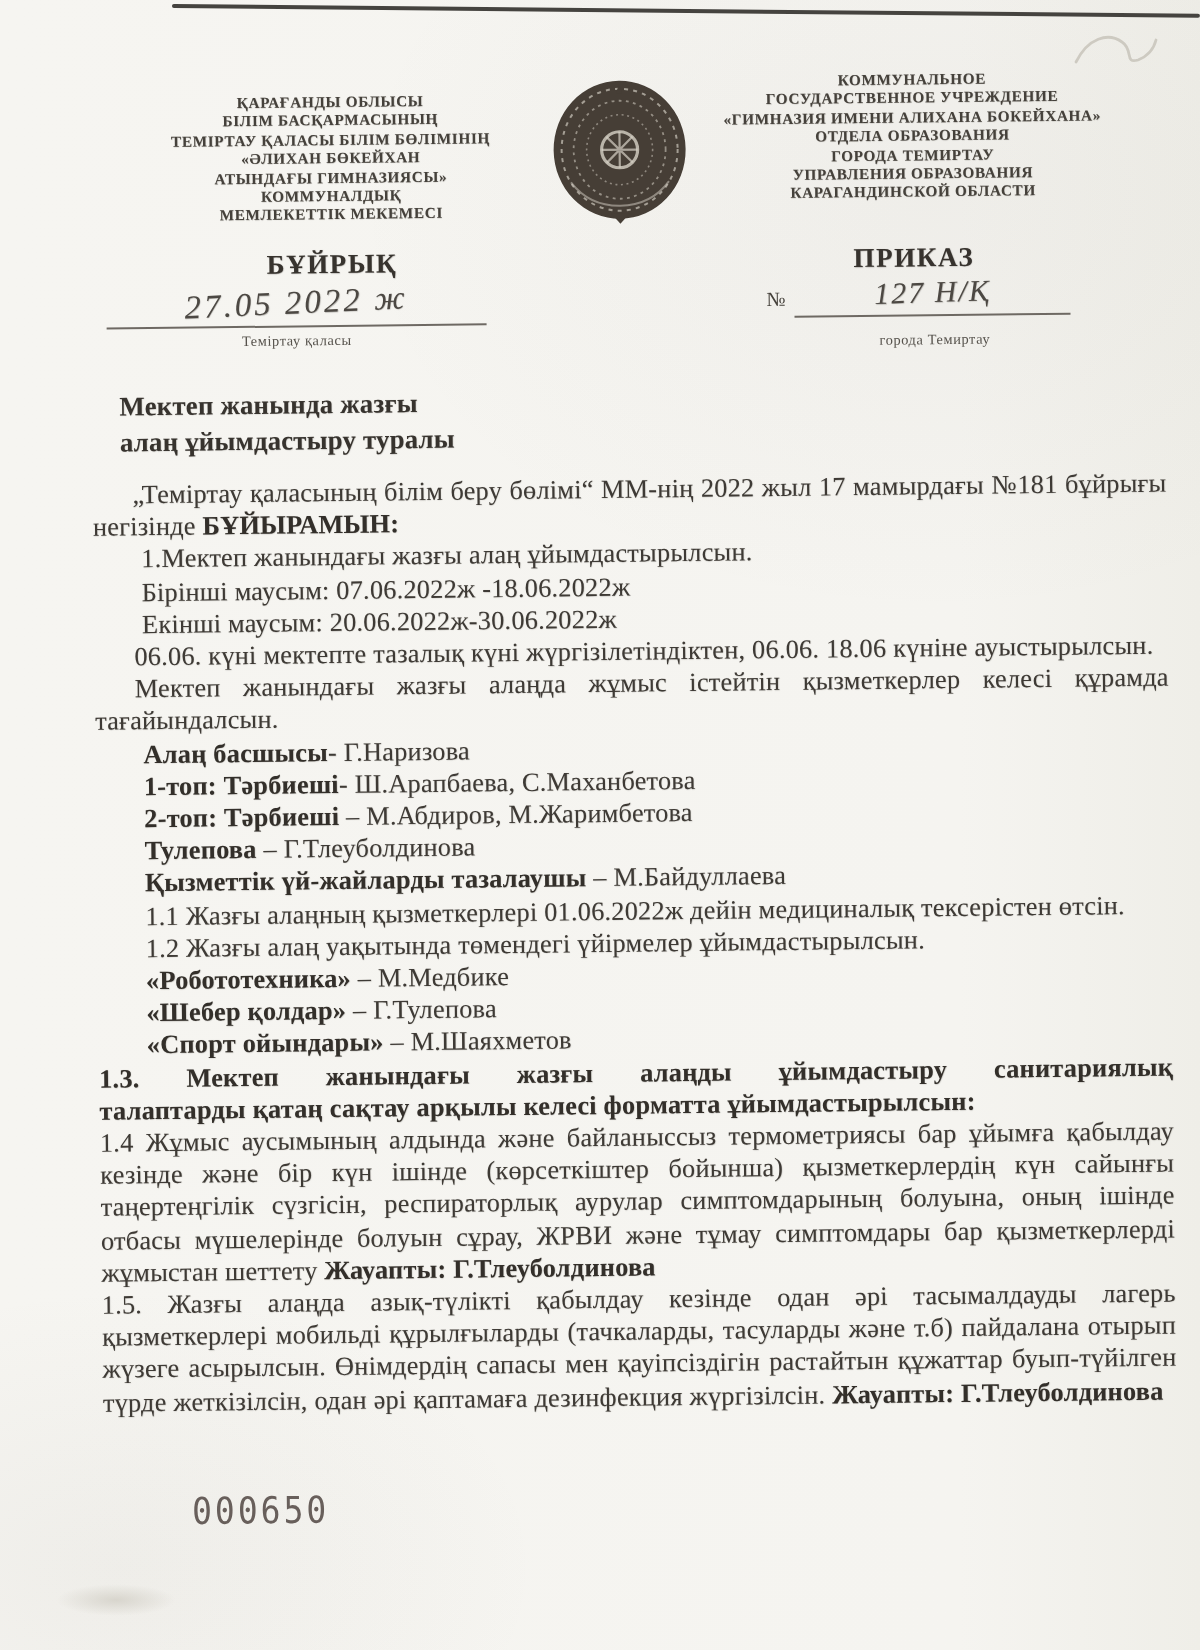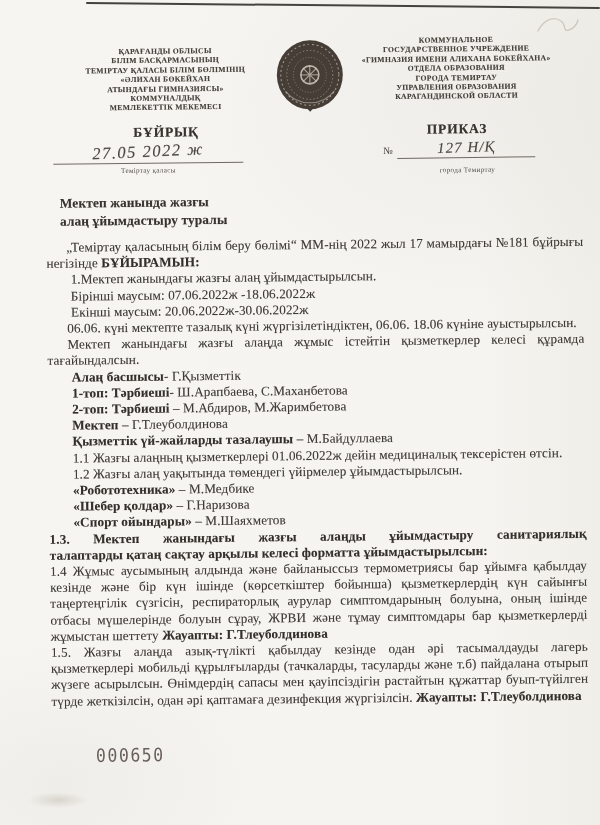--- a/index.html
+++ b/index.html
@@ -153,31 +153,31 @@
     </h2>
 
     <p class="para indent just"><span>„Теміртау қаласының білім беру бөлімі“ ММ-нің 2022 жыл 17 мамырдағы №181 бұйрығы негізінде </span><b>БҰЙЫРАМЫН:</b></p>
 
     <p class="para ind1">1.Мектеп жанындағы жазғы алаң ұйымдастырылсын.</p>
     <p class="para ind1">Бірінші маусым: 07.06.2022ж -18.06.2022ж</p>
     <p class="para ind1">Екінші маусым: 20.06.2022ж-30.06.2022ж</p>
     <p class="para indent just">06.06. күні мектепте тазалық күні жүргізілетіндіктен, 06.06. 18.06 күніне ауыстырылсын.</p>
     <p class="para indent just">Мектеп жанындағы жазғы алаңда жұмыс істейтін қызметкерлер келесі құрамда тағайындалсын.</p>
 
-    <p class="para ind1"><b>Алаң басшысы</b><span>- Г.Қызметтік</span></p>
+    <p class="para ind1"><b>Алаң басшысы</b><span>- Г.Наризова</span></p>
     <p class="para ind1"><b>1-топ: Тәрбиеші</b><span>- Ш.Арапбаева, С.Маханбетова</span></p>
     <p class="para ind1"><b>2-топ: Тәрбиеші</b><span> – М.Абдиров, М.Жаримбетова</span></p>
-    <p class="para ind1"><b>Мектеп</b><span> –  Г.Тлеуболдинова</span></p>
+    <p class="para ind1"><b>Тулепова</b><span> –  Г.Тлеуболдинова</span></p>
     <p class="para ind1"><b>Қызметтік үй-жайларды тазалаушы</b><span> – М.Байдуллаева</span></p>
 
     <p class="para ind1 hang">1.1 Жазғы алаңның қызметкерлері 01.06.2022ж дейін медициналық тексерістен өтсін.</p>
     <p class="para ind1">1.2 Жазғы алаң уақытында төмендегі үйірмелер ұйымдастырылсын.</p>
 
     <p class="para ind1"><b>«Робототехника»</b><span> – М.Медбике</span></p>
-    <p class="para ind1"><b>«Шебер қолдар»</b><span> – Г.Наризова</span></p>
+    <p class="para ind1"><b>«Шебер қолдар»</b><span> – Г.Тулепова</span></p>
     <p class="para ind1"><b>«Спорт ойындары»</b><span> – М.Шаяхметов</span></p>
 
     <p class="para b13">
       <span class="jfull">1.3. Мектеп жанындағы жазғы алаңды ұйымдастыру санитариялық</span>
       <span class="jlast">талаптарды қатаң сақтау арқылы келесі форматта ұйымдастырылсын:</span>
     </p>
 
     <p class="para just"><span>1.4 Жұмыс аусымының алдында және байланыссыз термометриясы бар ұйымға қабылдау кезінде және бір күн ішінде (көрсеткіштер бойынша) қызметкерлердің күн сайынғы таңертеңгілік сүзгісін, респираторлық аурулар симптомдарының болуына, оның ішінде отбасы мүшелерінде болуын сұрау, ЖРВИ және тұмау симптомдары бар қызметкерлерді жұмыстан шеттету </span><b>Жауапты:  Г.Тлеуболдинова</b></p>
 
     <p class="para just"><span>1.5. Жазғы алаңда азық-түлікті қабылдау кезінде одан әрі тасымалдауды лагерь қызметкерлері мобильді құрылғыларды (тачкаларды, тасуларды және т.б) пайдалана отырып жүзеге асырылсын. Өнімдердің сапасы мен қауіпсіздігін растайтын құжаттар буып-түйілген түрде жеткізілсін, одан әрі қаптамаға дезинфекция жүргізілсін. </span><b>Жауапты: Г.Тлеуболдинова</b></p>

